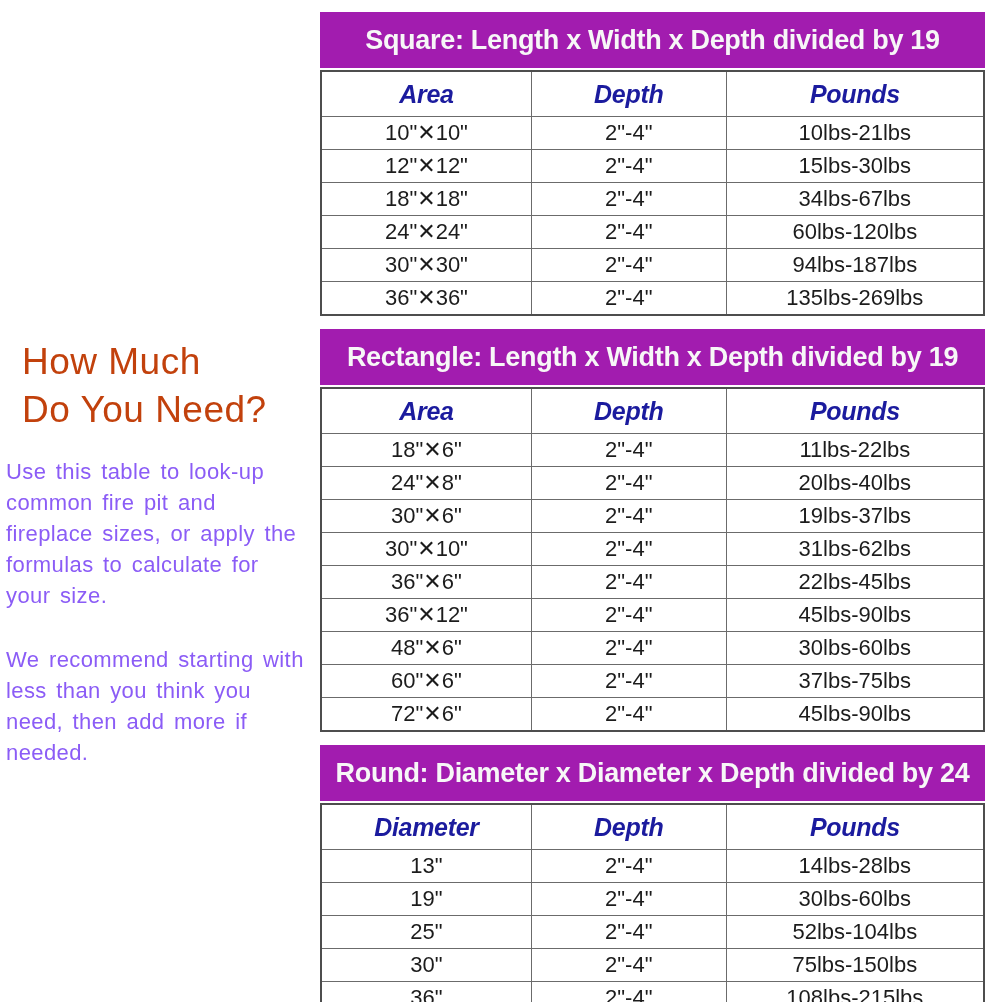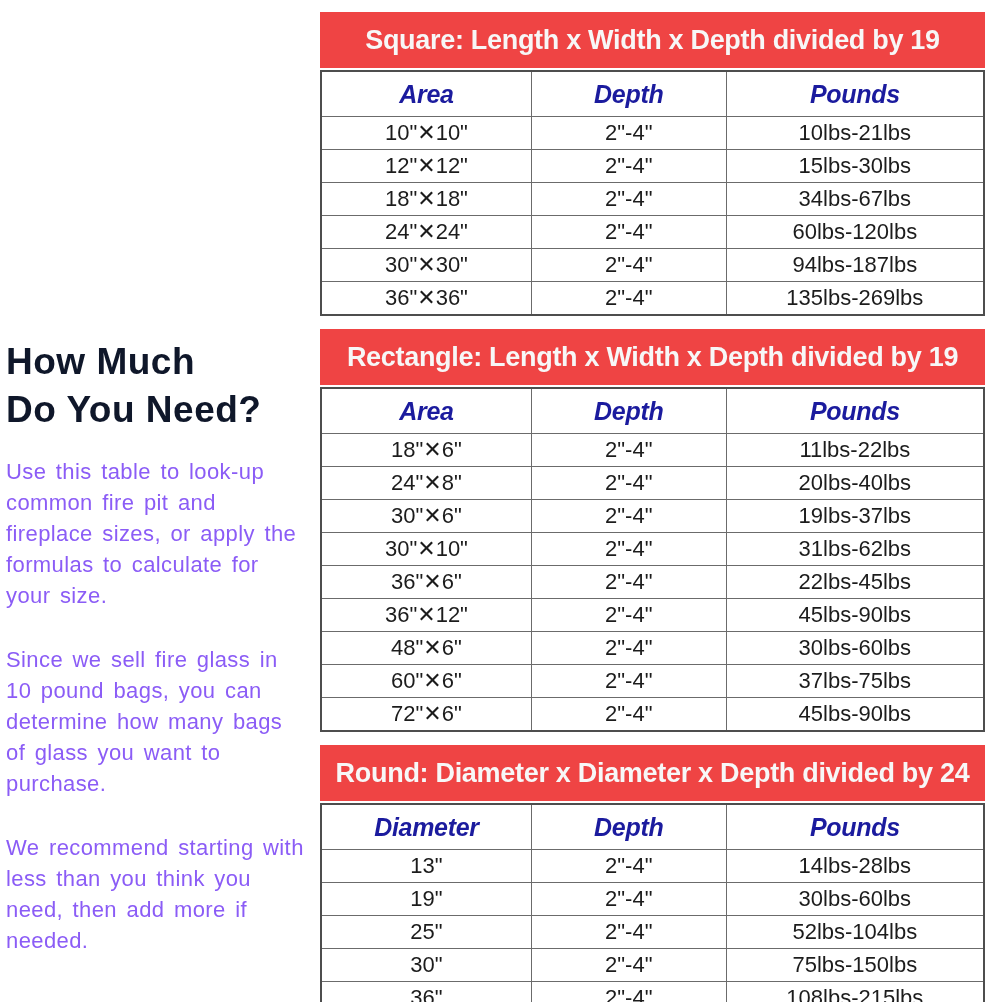--- a/index.html
+++ b/index.html
@@ -13,26 +13,26 @@
   }
 
   
   .intro {
     position: absolute;
     left: 6px;
     top: 338px;
     width: 302px;
   }
   .intro h1 {
-    margin: 0 0 22px 0;
+    margin: 0 0 22px 16px;
     font-size: 37px;
     line-height: 48px;
-    font-weight: bold;
+    font-weight: normal;
     letter-spacing: 0.5px;
-    color: #0f172a;
+    color: #c2410c;
   }
   .intro h1 span { display: block; }
   .intro p {
     margin: 0 0 33px 0;
     font-size: 22px;
     line-height: 31px;
     letter-spacing: 0.4px;
     word-spacing: 3px;
     color: #8b5cf6;
   }
@@ -41,21 +41,21 @@
   .tables {
     position: absolute;
     left: 320px;
     top: 12px;
     width: 665px;
   }
   .size-table { margin-bottom: 13px; }
   .tbl-title {
     height: 56px;
     line-height: 56px;
-    background: #ef4444;
+    background: #a21caf;
     color: #f7f7f7;
     font-size: 27px;
     font-weight: bold;
     text-align: center;
     letter-spacing: -0.3px;
   }
   table.grid {
     width: 100%;
     margin-top: 2px;
     border-collapse: collapse;
@@ -89,21 +89,20 @@
 <body>
 
 <div class="page">
 
   <aside class="intro">
     <h1>
       <span>How Much</span>
       <span>Do You Need?</span>
     </h1>
     <p>Use this table to look-up common fire pit and fireplace sizes, or apply the formulas to calculate for your size.</p>
-    <p>Since we sell fire glass in 10 pound bags, you can determine how many bags of glass you want to purchase.</p>
     <p>We recommend starting with less than you think you need, then add more if needed.</p>
   </aside>
 
   <main class="tables">
     <section class="size-table">
         <div class="tbl-title">Square: Length x Width x Depth divided by 19</div>
         <table class="grid">
           <thead>
             <tr>
               <th class="c0">Area</th>

